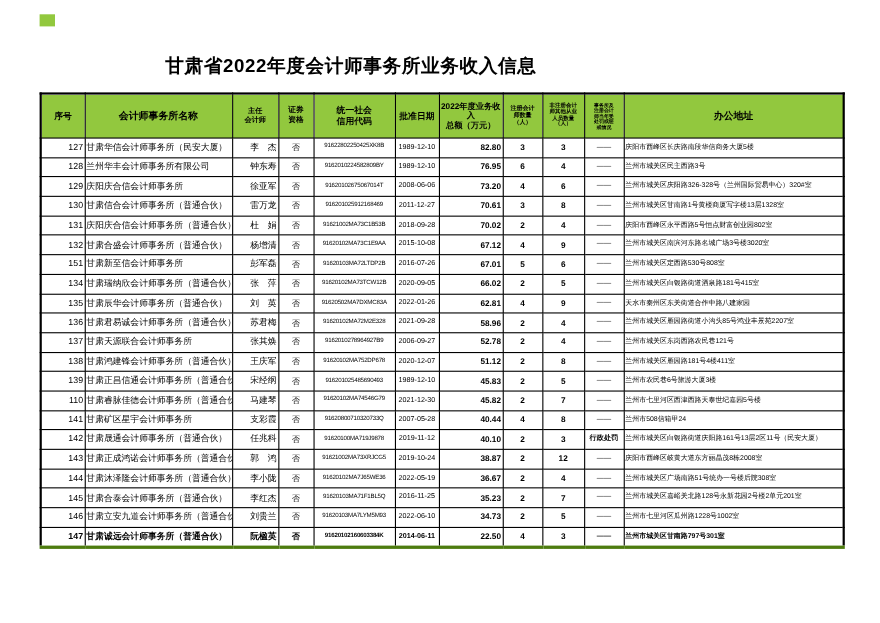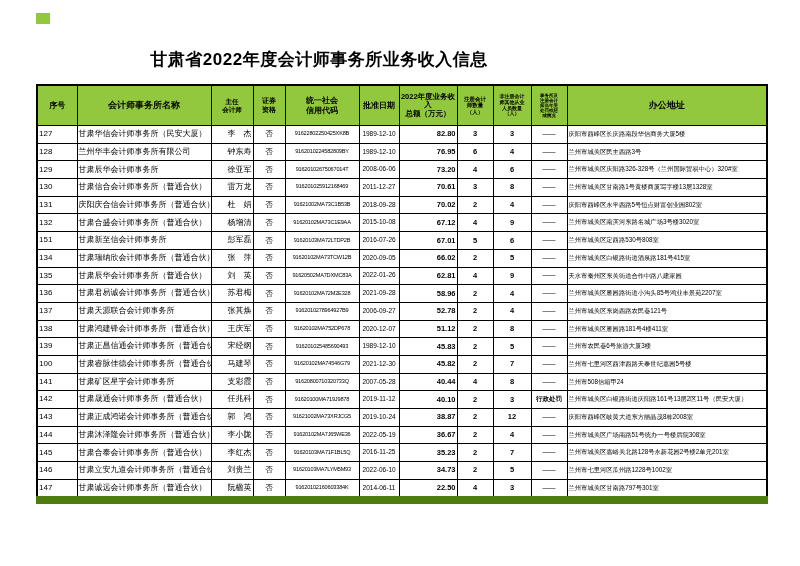--- a/index.html
+++ b/index.html
@@ -42,37 +42,37 @@
   }
   thead th {
     background: var(--header-bg, #92C83E);
     height: 39px;
     font-weight: bold;
     text-align: center;
     white-space: pre-line;
     line-height: 1.15;
   }
   tbody td { height: 16.7px; line-height: 1.05; }
-  tbody tr:last-child td { border-bottom: 8px solid #4d7c0f; }
+  tbody tr:last-child td { border-bottom: 3px solid #4d7c0f; font-weight: bold; }
 
   
   .h0 { font-size: 8px; }
   .h1 { font-size: 9px; font-family: Liberation Serif, serif; }
   .h2 { font-size: 6.5px; }
   .h3 { font-size: 7px; }
   .h4 { font-size: 8px; }
   .h5 { font-size: 8px; margin-top: 28px; }
   .h6 { font-size: 7.5px; }
   .h7 { font-size: 5.5px; }
   .h8 { font-size: 5px; }
   .h9 { font-size: 4.5px; }
   .h10 { font-size: 9px; }
 
   
-  .c0 { font-size: 8px; text-align: left; }
+  .c0 { font-size: 8px; text-align: right; }
   .c1 { font-size: 8px; text-align: left; padding-left: 4px; white-space: nowrap; }
   .c2 { font-size: 8px; text-align: right; }
   .c3 { font-size: 7.5px; text-align: center; }
   .c4 { font-size: 5.6px; text-align: center; letter-spacing: -0.2px; }
   .c5 { font-size: 6.5px; text-align: center; }
   .c6 { font-size: 7.5px; text-align: right; padding-right: 10px; font-weight: bold; margin-top: 24px; }
   .c7 { font-size: 7.5px; text-align: center; font-weight: bold; }
   .c8 { font-size: 7.5px; text-align: center; font-weight: bold; }
   .c9 { font-size: 6.5px; text-align: center; }
   .c10 { font-size: 6.3px; text-align: left; padding-left: 3px; white-space: nowrap; }
@@ -150,21 +150,21 @@
           <td class="c4">9162010224582809BY</td>
           <td class="c5">1989-12-10</td>
           <td class="c6">76.95</td>
           <td class="c7">6</td>
           <td class="c8">4</td>
           <td class="c9">——</td>
           <td class="c10">兰州市城关区民主西路3号</td>
         </tr>
         <tr>
           <td class="c0">129</td>
-          <td class="c1">甘肃辰华会计师事务所</td>
+          <td class="c1">庆阳庆合信会计师事务所</td>
           <td class="c2">徐亚军</td>
           <td class="c3">否</td>
           <td class="c4">91620102675067014T</td>
           <td class="c5">2008-06-06</td>
           <td class="c6">73.20</td>
           <td class="c7">4</td>
           <td class="c8">6</td>
           <td class="c9">——</td>
           <td class="c10">兰州市城关区庆阳路326-328号（兰州国际贸易中心）320#室</td>
         </tr>
@@ -292,21 +292,21 @@
           <td class="c3">否</td>
           <td class="c4">916201025485690493</td>
           <td class="c5">1989-12-10</td>
           <td class="c6">45.83</td>
           <td class="c7">2</td>
           <td class="c8">5</td>
           <td class="c9">——</td>
           <td class="c10">兰州市农民巷6号旅游大厦3楼</td>
         </tr>
         <tr>
-          <td class="c0">100</td>
+          <td class="c0">110</td>
           <td class="c1">甘肃睿脉佳德会计师事务所（普通合伙）</td>
           <td class="c2">马建琴</td>
           <td class="c3">否</td>
           <td class="c4">91620102MA74546G79</td>
           <td class="c5">2021-12-30</td>
           <td class="c6">45.82</td>
           <td class="c7">2</td>
           <td class="c8">7</td>
           <td class="c9">——</td>
           <td class="c10">兰州市七里河区西津西路天泰世纪嘉园5号楼</td>

